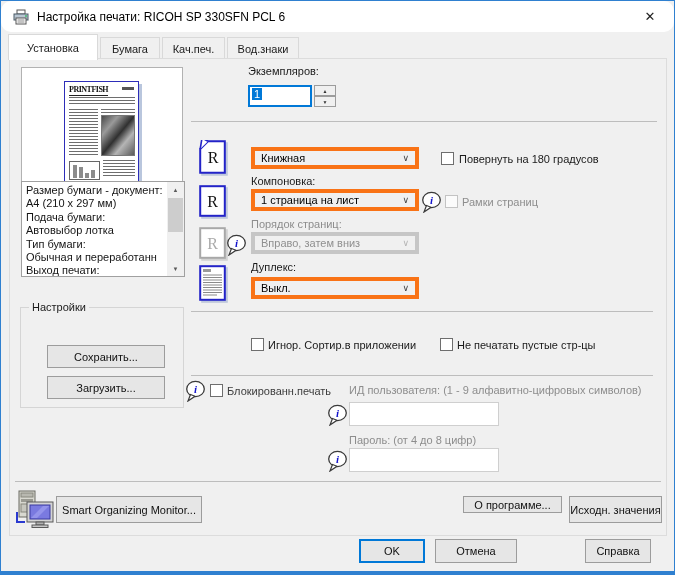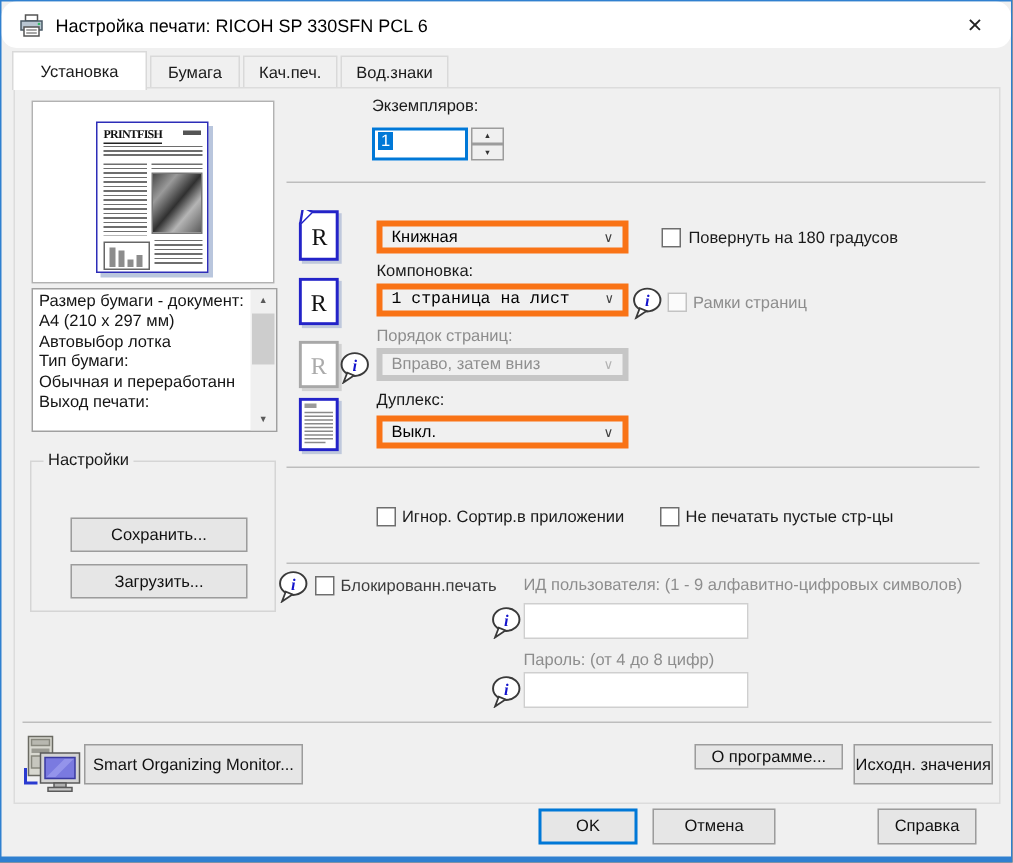--- a/index.html
+++ b/index.html
@@ -25,21 +25,21 @@
   
   .preview-box { position:absolute; left:20px; top:66px; width:162px; height:122px; background:#fff; border:1px solid #b2b2b2; }
   .page-thumb { position:absolute; left:42px; top:13px; width:75px; height:101px; background:#fff; border:1px solid #2d2db8; box-shadow:3px 3px 0 #b9c6dd; }
   .masthead { position:absolute; left:4px; top:3px; font-family:"Liberation Serif", serif; font-weight:bold; font-size:8px; letter-spacing:-0.5px; color:#111; border-bottom:1px solid #222; padding-bottom:1px; }
   .mast-right { position:absolute; right:4px; top:5px; width:12px; height:3px; background:#555; }
   .tline { position:absolute; background-image:repeating-linear-gradient(to bottom, #6e6e6e 0 1px, transparent 1px 3px); }
   .photo { position:absolute; left:36px; top:33px; width:34px; height:41px; background:linear-gradient(130deg,#4a4a4a 0%,#9a9a9a 25%,#303030 50%,#b5b5b5 70%,#5a5a5a 100%); border:1px solid #777; }
   .mini-chart { position:absolute; left:4px; top:79px; width:31px; height:19px; border:1px solid #666; display:flex; align-items:flex-end; gap:2px; padding:1px 3px; }
   .mini-chart div { width:4px; background:#8c8c8c; }
 
-  .doc-info { position:absolute; left:20px; top:191px; width:164px; height:96px; background:#fff; border:1px solid #a0a0a0; overflow:hidden; }
+  .doc-info { position:absolute; left:20px; top:180px; width:164px; height:96px; background:#fff; border:1px solid #a0a0a0; overflow:hidden; }
   .doc-lines { position:absolute; left:4px; top:2px; width:138px; line-height:13.4px; white-space:nowrap; color:#141414; }
   .scrollbar { position:absolute; right:0; top:0; width:17px; height:100%; background:#f0f0f0; }
   .scroll-arrow { position:absolute; left:0; width:17px; height:15px; display:flex; align-items:center; justify-content:center; font-size:6px; color:#5a5a5a; }
   .scroll-thumb { position:absolute; left:1px; top:16px; width:15px; height:34px; background:#cdcdcd; }
 
   .group { position:absolute; left:19px; top:306px; width:164px; height:101px; border:1px solid #d5d5d5; }
   .group-label { position:absolute; left:8px; top:-7px; background:#f0f0f0; padding:0 3px; color:#1a1a1a; }
 
   
   .btn { position:absolute; display:flex; align-items:center; justify-content:center; background:#e6e6e6; border:1px solid #9c9c9c; color:#111; white-space:nowrap; }
@@ -117,20 +117,21 @@
           <div style="height:5px;"></div>
           <div style="height:8px;"></div>
       </div>
     </div>
   </div>
 
   <div class="doc-info">
     <div class="doc-lines">
       <div>Размер бумаги - документ:</div>
       <div> A4 (210 x 297 мм)</div>
+      <div>Подача бумаги:</div>
       <div> Автовыбор лотка</div>
       <div>Тип бумаги:</div>
       <div> Обычная и переработанн</div>
       <div>Выход печати:</div>
     </div>
     <div class="scrollbar">
       <div class="scroll-arrow" style="top:0;">▲</div>
       <div class="scroll-thumb"></div>
       <div class="scroll-arrow" style="bottom:0;">▼</div>
     </div>
@@ -188,21 +189,21 @@
 
   <span class="lbl" style="left:250px; top:146px;">Ориентация:</span>
   <div class="combo" style="left:250px; top:146px;">
     <span>Книжная</span>
     <span class="chev">∨</span>
   </div>
   <span class="cb" style="left:440px; top:151px;"></span>
   <span class="lbl" style="left:458px; top:152px;">Повернуть на 180 градусов</span>
 
   <span class="lbl" style="left:250px; top:174px;">Компоновка:</span>
-  <div class="combo" style="left:250px; top:188px;font-family:Liberation Mono, monospace;">
+  <div class="combo" style="left:250px; top:188px;">
     <span>1 страница на лист</span>
     <span class="chev">∨</span>
   </div>
   <span class="balloon" style="left:420px; top:190px;">
     <svg width="21" height="22" viewBox="0 0 21 22">
       <ellipse cx="10.5" cy="9" rx="8.8" ry="7.6" fill="#fff" stroke="#3a3a3a" stroke-width="1.3"></ellipse>
       <path d="M5.5 14.5 L3 21 L10 16.3 Z" fill="#fff" stroke="#3a3a3a" stroke-width="1.2"></path>
       <text x="10.5" y="13" text-anchor="middle" font-family="Liberation Serif, serif" font-style="italic" font-weight="bold" font-size="11" fill="#1414cc">i</text>
     </svg>
   </span>

